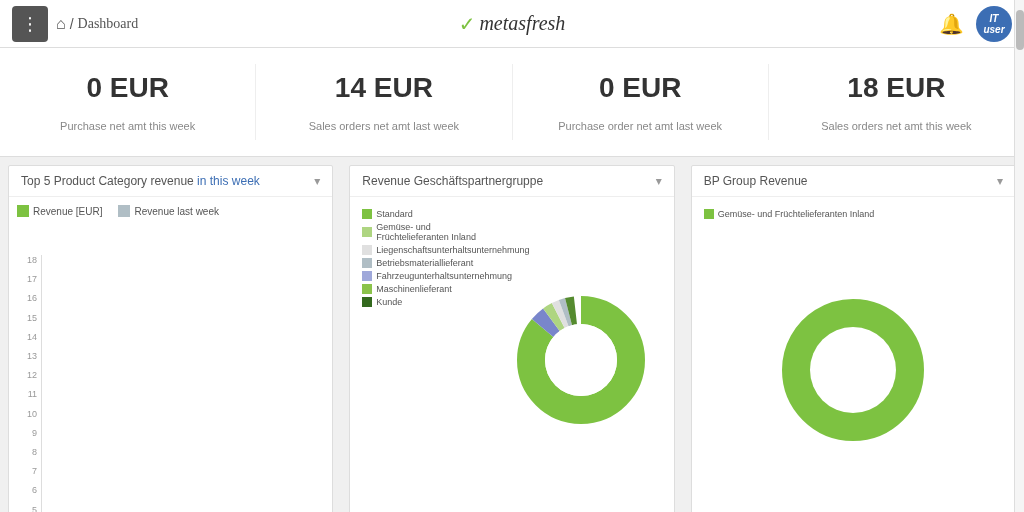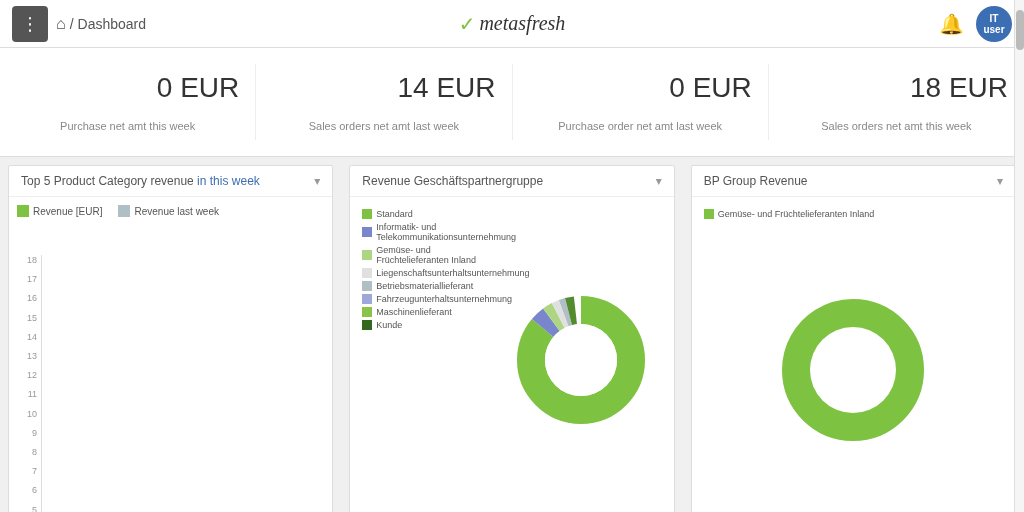--- a/index.html
+++ b/index.html
@@ -20,33 +20,33 @@
     .topbar-breadcrumb { color: #555; font-size: 14px; }
     .topbar-logo {
       position: absolute; left: 50%; transform: translateX(-50%);
       font-size: 22px; color: #444; font-style: italic; display: flex; align-items: center; gap: 4px;
     }
     .topbar-right { margin-left: auto; display: flex; align-items: center; gap: 12px; }
     .bell-icon { font-size: 20px; color: #555; cursor: pointer; }
     .avatar {
       width: 36px; height: 36px; background: #3c6eb4; border-radius: 50%;
       display: flex; align-items: center; justify-content: center;
-      color: #fff; font-size: 10px; font-weight: bold; text-align: center; cursor: pointer;
+      color: #fff; font-size: 10px; font-weight: bold; text-align: center; cursor: pointer; font-style: italic;
     }
 
     
     .kpi-row {
       display: flex; background: #fff; border-bottom: 1px solid #ddd;
       padding: 16px 0;
     }
     .kpi-card {
       flex: 1; text-align: center; border-right: 1px solid #eee; padding: 8px 16px;
     }
     .kpi-card:last-child { border-right: none; }
-    .kpi-value { font-size: 28px; font-weight: 400; color: #333; text-align: right; }
+    .kpi-value { font-size: 28px; font-weight: 700; color: #333; }
     .kpi-label { font-size: 11px; color: #888; margin-top: 16px; }
 
     
     .charts-row {
       display: flex; gap: 0; height: calc(512px - 48px - 90px);
       background: #f0f0f0;
     }
     .chart-panel {
       flex: 1; background: #fff; margin: 8px; border: 1px solid #ddd;
       border-radius: 2px; overflow: hidden; display: flex; flex-direction: column;
@@ -91,21 +91,21 @@
   </style>
 </head>
 <body>
 
 <div class="topbar">
   <div class="topbar-menu-btn">
     <span>⋮</span>
   </div>
   <span class="topbar-home-icon">⌂</span>
   <span class="topbar-breadcrumb">/</span>
-  <span class="topbar-breadcrumb" style="margin-left:4px;">Dashboard</span>
+  <span class="topbar-breadcrumb" style="margin-left:4px;font-family:Liberation Serif, serif;">Dashboard</span>
   <div class="topbar-logo">
     <span style="color:#7dc241;font-size:20px;font-style:normal;">✓</span>
     <span style="font-style:italic;color:#333;font-size:20px;font-family:Georgia,serif;">metasfresh</span>
   </div>
   <div class="topbar-right">
     <span class="bell-icon">🔔</span>
     <div class="avatar">IT<br>user</div>
   </div>
 </div>
 
@@ -198,24 +198,20 @@
       <span class="chart-dropdown">▾</span>
     </div>
     <div class="chart-body">
       <div class="donut-area">
         <div class="donut-legend">
           <div class="donut-legend-item">
             <div class="donut-legend-color" style="background:#7dc241;"></div>
             <span>Standard</span>
           </div>
           <div class="donut-legend-item">
-            <div class="donut-legend-color" style="background:#7986cb;"></div>
-            <span>Informatik- und Telekommunikationsunternehmung</span>
-          </div>
-          <div class="donut-legend-item">
             <div class="donut-legend-color" style="background:#aed581;"></div>
             <span>Gemüse- und Früchtelieferanten Inland</span>
           </div>
           <div class="donut-legend-item">
             <div class="donut-legend-color" style="background:#e0e0e0;"></div>
             <span>Liegenschaftsunterhaltsunternehmung</span>
           </div>
           <div class="donut-legend-item">
             <div class="donut-legend-color" style="background:#b0bec5;"></div>
             <span>Betriebsmateriallieferant</span>

